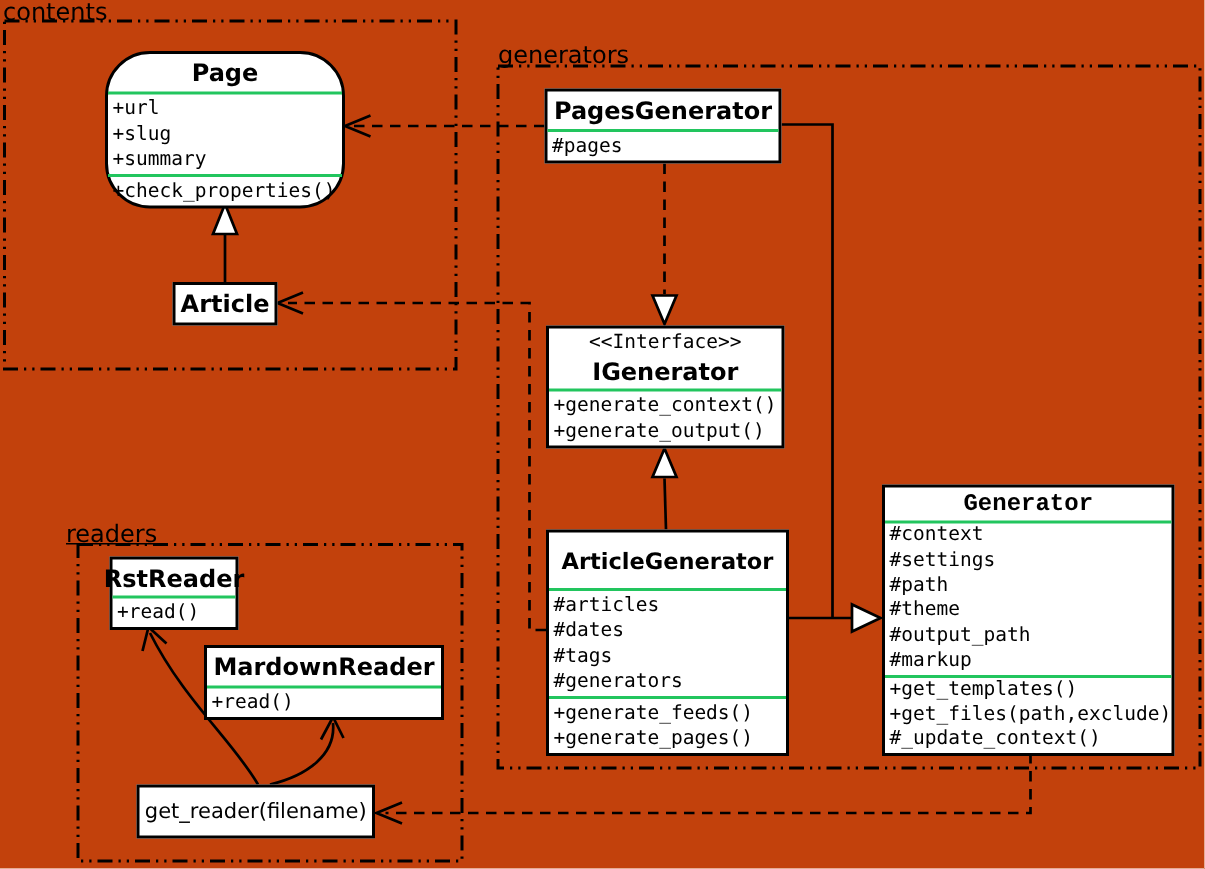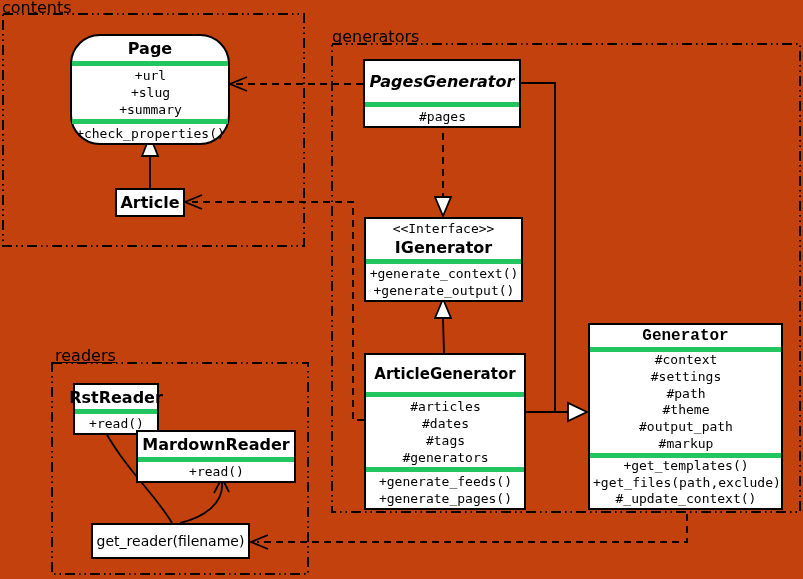--- a/index.html
+++ b/index.html
@@ -25,41 +25,41 @@
   .uml-title{
     font-weight:bold;font-size:16px;text-align:center;
     display:flex;align-items:center;justify-content:center;
     white-space:nowrap;
   }
   .stereotype{
     font-family:"DejaVu Sans Mono","Liberation Mono",monospace;
     font-weight:normal;font-size:13px;text-align:center;line-height:16px;
   }
   .sec{
-    border-top:5px solid #22c55e;
+    border-top:2px solid #22c55e;
     font-family:"DejaVu Sans Mono","Liberation Mono",monospace;
-    font-size:13px;line-height:17px;padding:1px 2px 1px 3px;text-align:center;
+    font-size:13px;line-height:17px;padding:1px 2px 1px 3px;
   }
   .sec .line{white-space:pre;}
   
   .box-page{left:70px;top:34px;width:160px;border-radius:30px;}
   .box-page .uml-title{height:25px;}
   .box-article{left:115px;top:188px;width:70px;height:29px;}
   .box-article .uml-title{height:25px;}
   .box-pagesgen{left:363px;top:59px;width:158px;}
-  .box-pagesgen .uml-title{height:41px;font-style:italic;}
+  .box-pagesgen .uml-title{height:25px;}
   .box-igen{left:364px;top:217px;width:159px;}
   .box-igen .hdr{height:40px;display:flex;flex-direction:column;justify-content:center;}
   .box-igen .uml-title{height:20px;}
   .box-artgen{left:364px;top:353px;width:162px;}
   .box-artgen .uml-title{height:37px;font-size:15px;}
   .box-generator{left:588px;top:323px;width:195px;}
   .box-generator .uml-title{height:22px;font-family:Liberation Mono, monospace;}
   .box-generator .sec{line-height:16.8px;padding:0 2px 0 3px;}
-  .box-rst{left:73px;top:383px;width:86px;}
+  .box-rst{left:73px;top:371px;width:86px;}
   .box-rst .uml-title{height:24px;}
   .box-mardown{left:136px;top:430px;width:160px;}
   .box-mardown .uml-title{height:25px;}
   .box-getreader{
     left:91px;top:523px;width:159px;height:36px;
     display:flex;align-items:center;justify-content:center;
     font-size:14px;white-space:nowrap;
   }
 </style>
 </head>
@@ -96,21 +96,21 @@
 
     <path class="solid" d="M172,523 C156,495 122,466 100,422"></path>
     <path class="open" d="M95,434 L99,418 L111,429"></path>
 
     <path class="solid" d="M180,523 C205,517 224,503 222,482"></path>
     <path class="open" d="M214,493 L222,478 L229,492"></path>
   </svg>
 
   <div class="pkg-label" style="left:2px;top:0px;">contents</div>
   <div class="pkg-label" style="left:332px;top:29px;">generators</div>
-  <div class="pkg-label" style="left:55px;top:348px;text-decoration:underline;">readers</div>
+  <div class="pkg-label" style="left:44px;top:348px;text-decoration:underline;">readers</div>
 
   <div class="uml-class box-page">
     <div class="uml-title">Page</div>
     <div class="sec">
       <div class="line">+url</div>
       <div class="line">+slug</div>
       <div class="line">+summary</div>
     </div>
     <div class="sec">
       <div class="line">+check_properties()</div>

